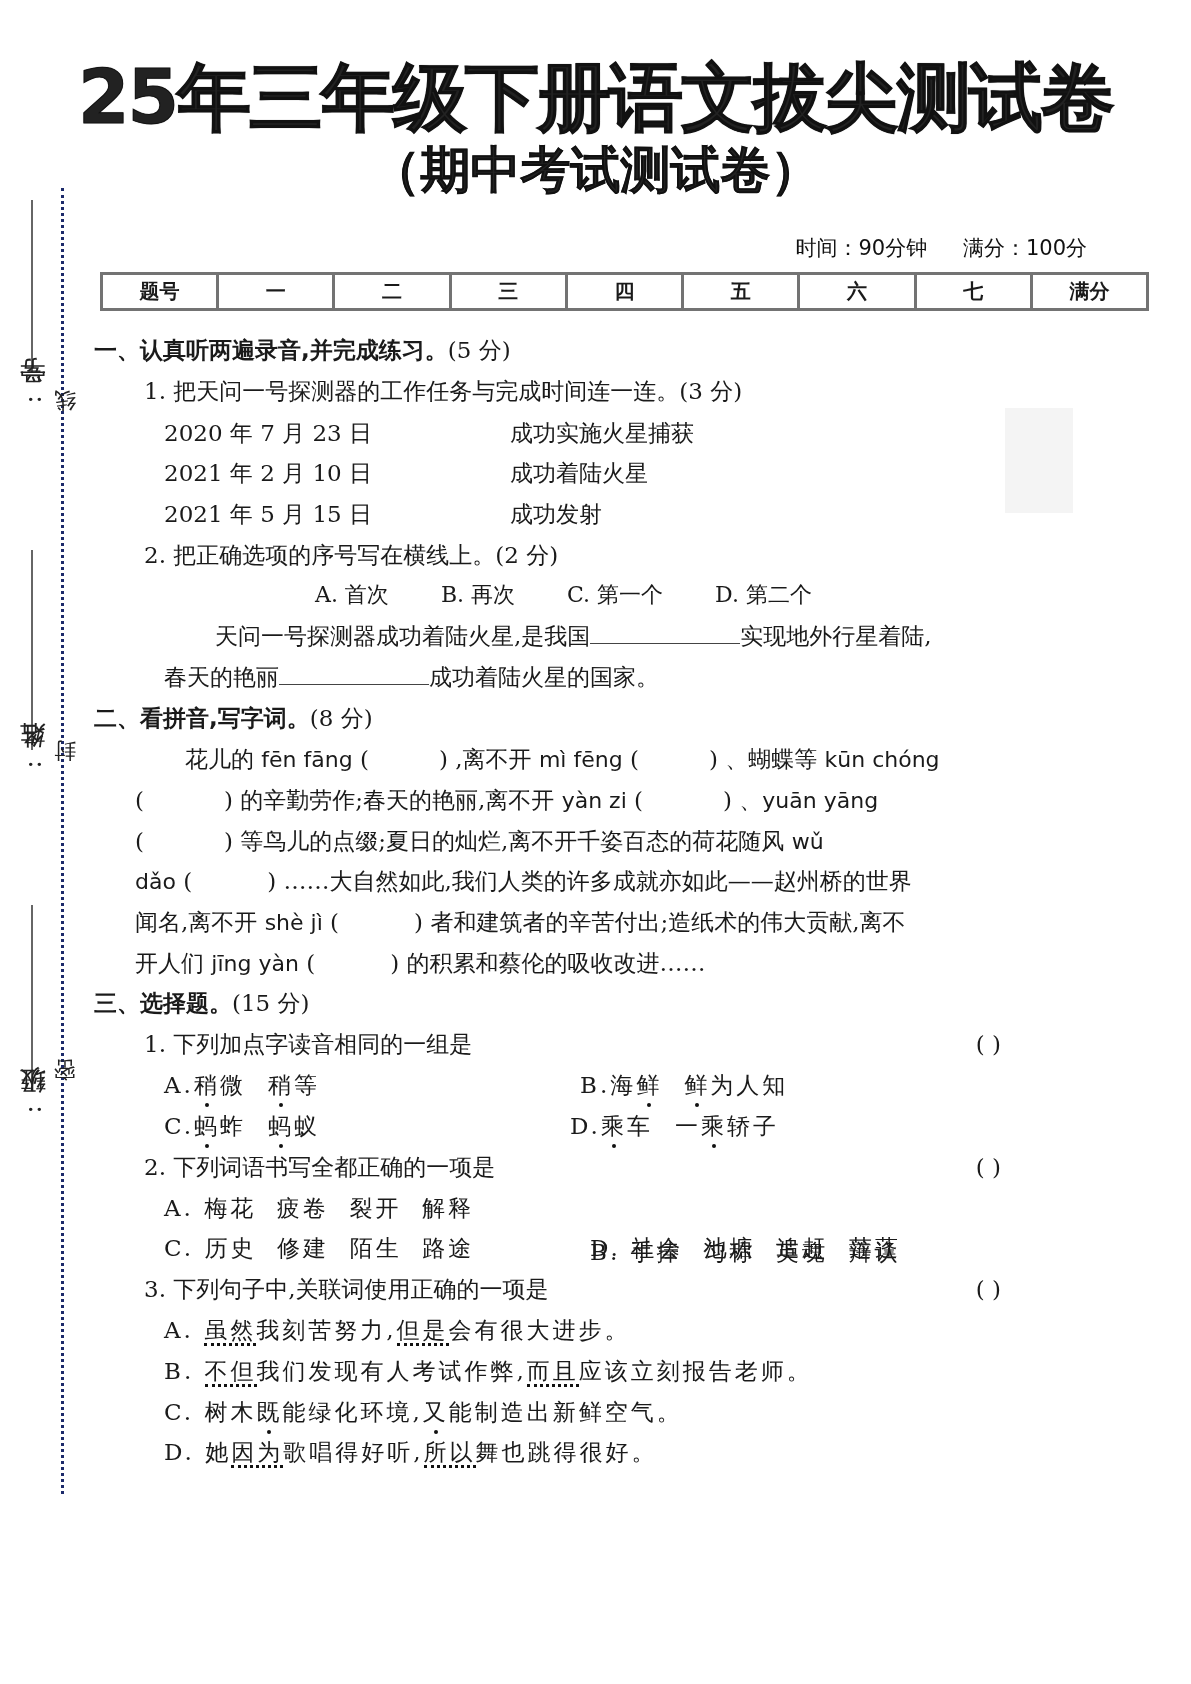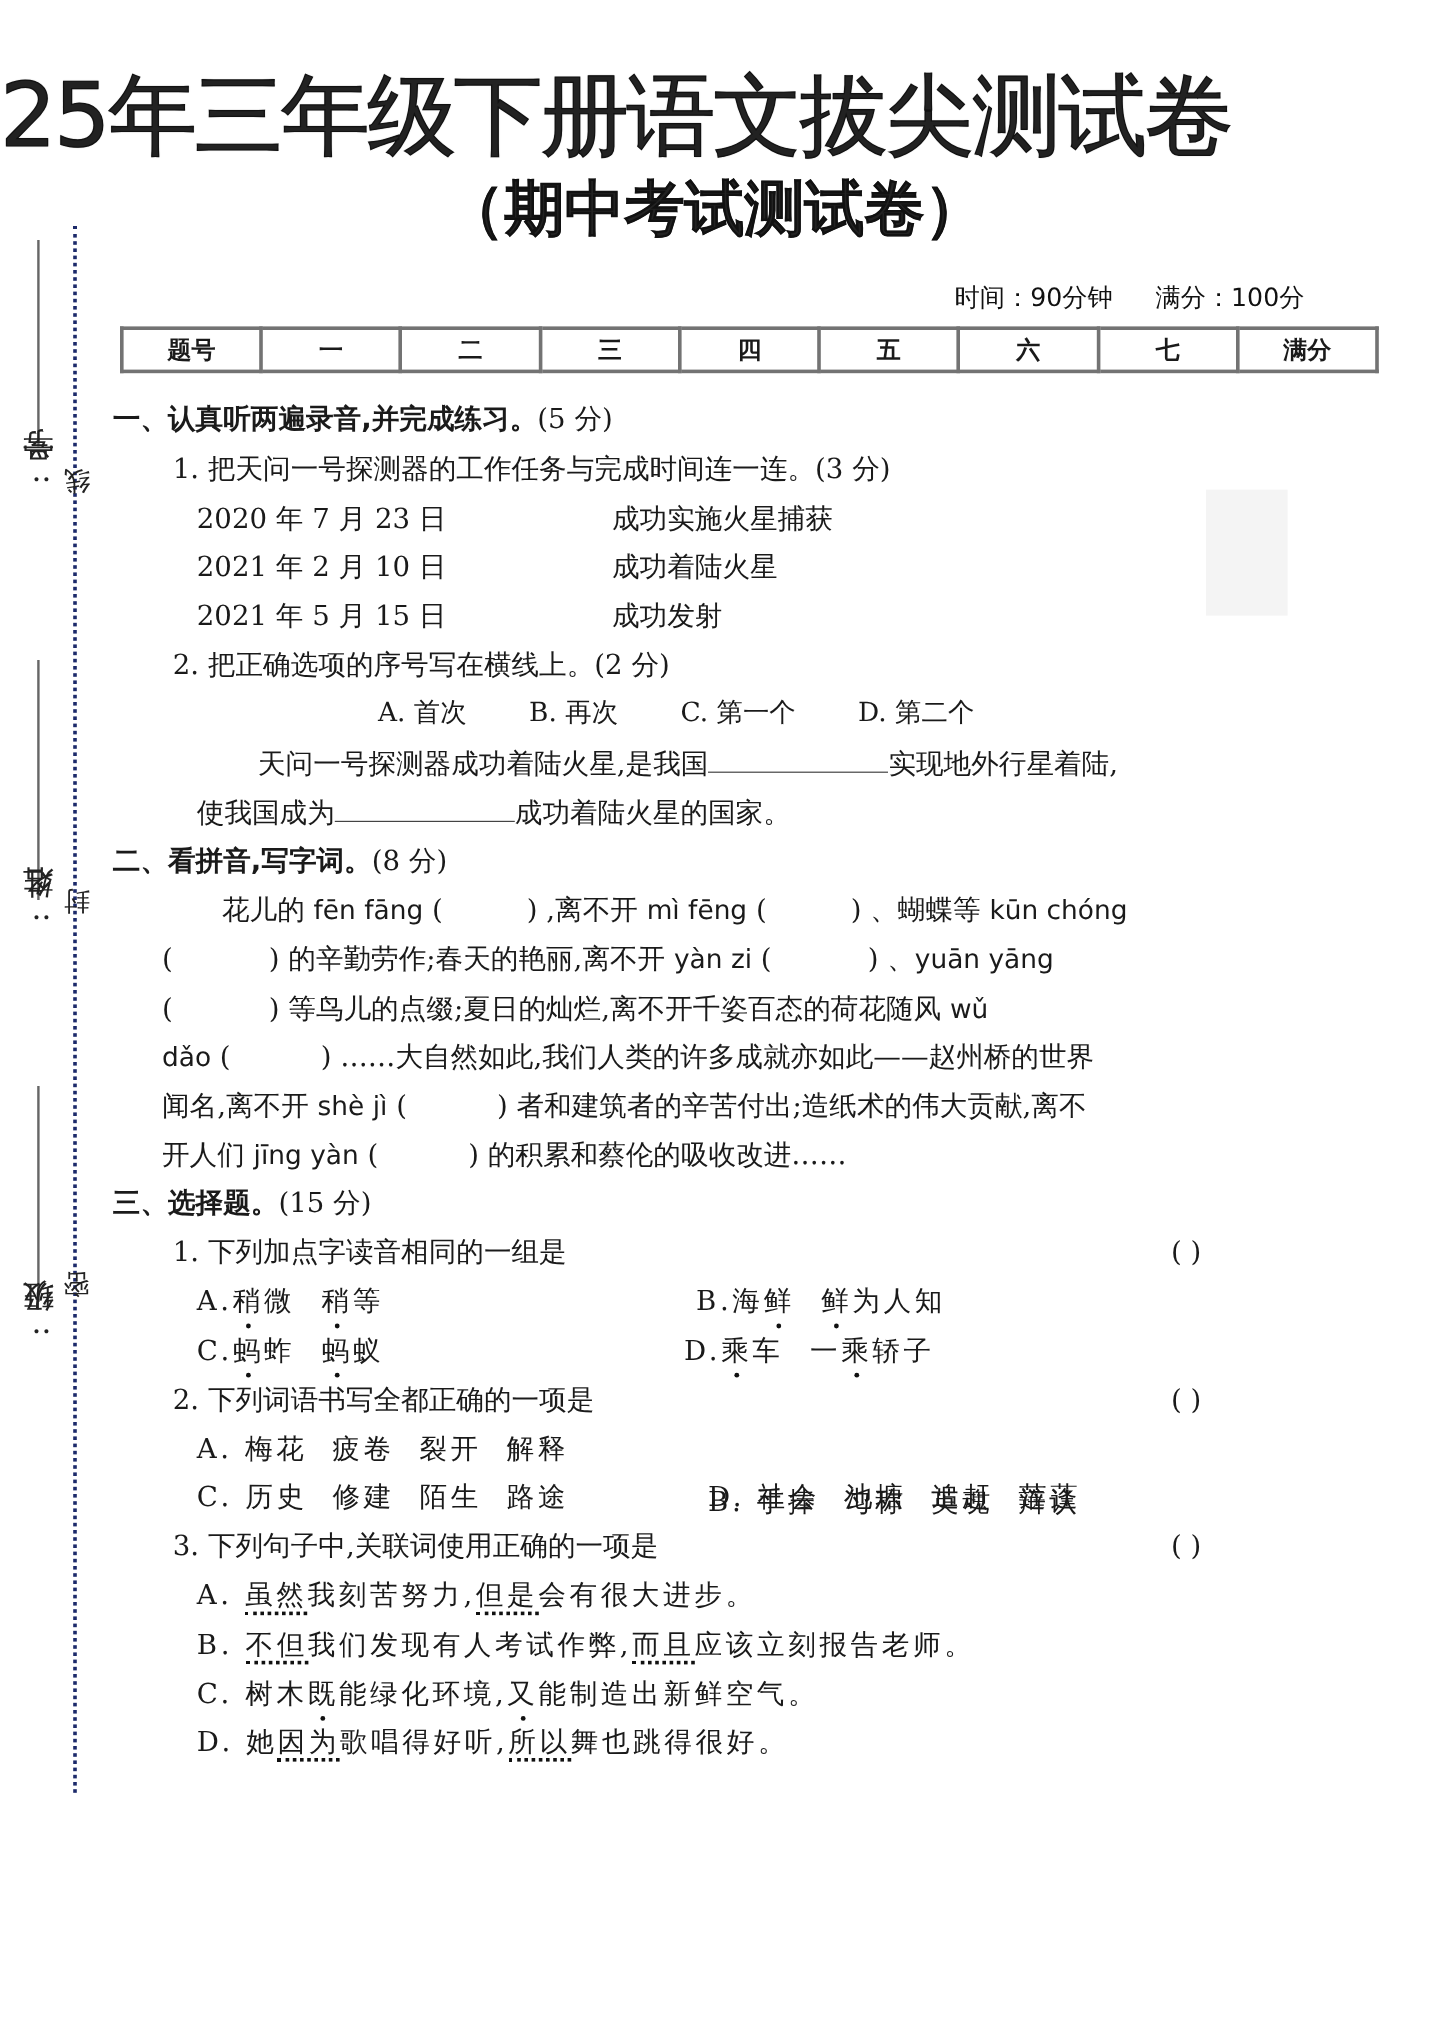--- a/index.html
+++ b/index.html
@@ -1,23 +1,23 @@
 <!DOCTYPE html>
 <html><head>
   <meta charset="utf-8">
   <style>
     html, body { margin:0; padding:0; }
     body { width:1191px; height:1684px; background:#ffffff; position:relative; overflow:hidden; color:#1a1a1a;
       font-family: "DejaVu Serif", "Liberation Serif", serif; }
     .abs { position:absolute; }
     
-    .title1 { left:0; width:1191px; top:52px; text-align:left; font-family:"DejaVu Sans","Liberation Sans",sans-serif;
-      font-weight:normal; font-size:74px; letter-spacing:-2px; color:#222; line-height:90px;
+    .title1 { left:0; width:1191px; top:52px; text-align:center; font-family:"DejaVu Sans","Liberation Sans",sans-serif;
+      font-weight:bold; font-size:74px; letter-spacing:-2px; color:#222; line-height:90px;
       text-shadow: 0 0 1px #000; -webkit-text-stroke:1px #111; }
-    .title2 { left:0; width:1191px; top:142px; text-align:center; font-family:Liberation Serif, serif;
+    .title2 { left:0; width:1191px; top:142px; text-align:center; font-family:Liberation Mono, monospace;
       font-weight:bold; font-size:50px; color:#222; line-height:64px; -webkit-text-stroke:0.5px #111; }
     .meta { right:104px; top:234px; font-family:"DejaVu Sans","Liberation Sans",sans-serif; font-size:21px; color:#111; }
     .meta span { margin-left:29px; }
     
     table.score { position:absolute; left:100px; top:272px; width:1049px; border-collapse:collapse;
       font-family:"DejaVu Sans","Liberation Sans",sans-serif; font-weight:bold; font-size:20px; }
     table.score td { border:3px solid #737373; height:33px; text-align:center; padding:0; width:116px; }
     
     .dotline { left:61px; top:188px; height:1306px; border-left:3px dotted #1c2a6a; }
     .vlabel { font-family:"DejaVu Serif","Liberation Serif",serif; font-size:26px; color:#222;
@@ -92,21 +92,21 @@
 <div class="abs line" style="left:315px; top:580px; font-size:22px;">
   <span>A. 首次</span><span style="display:inline-block;width:45px"></span>
   <span>B. 再次</span><span style="display:inline-block;width:45px"></span>
   <span>C. 第一个</span><span style="display:inline-block;width:45px"></span>
   <span>D. 第二个</span>
 </div>
 <div class="abs line" style="left:215px; top:621px;">
   <span>天问一号探测器成功着陆火星,是我国</span><span class="blank" style="width:150px"></span><span>实现地外行星着陆,</span>
 </div>
 <div class="abs line" style="left:164px; top:662px;">
-  <span>使我国成为</span><span class="blank" style="width:150px"></span><span>成功着陆火星的国家。</span>
+  <span>春天的艳丽</span><span class="blank" style="width:150px"></span><span>成功着陆火星的国家。</span>
 </div>
 
 <div class="abs sec line" style="top:703px;">
   <span>二、看拼音,写字词。</span><span class="pts">(8 分)</span>
 </div>
 
 <div class="abs line" style="left:185px; top:744px;">
   <span>花儿的 </span><span class="pinyin">fēn fāng</span><span> (</span><span style="display:inline-block;width:70px"></span><span>) ,离不开 </span><span class="pinyin">mì fēng</span><span> (</span><span style="display:inline-block;width:70px"></span><span>) 、蝴蝶等 </span><span class="pinyin">kūn chóng</span>
 </div>
 <div class="abs line" style="left:135px; top:785px;">

